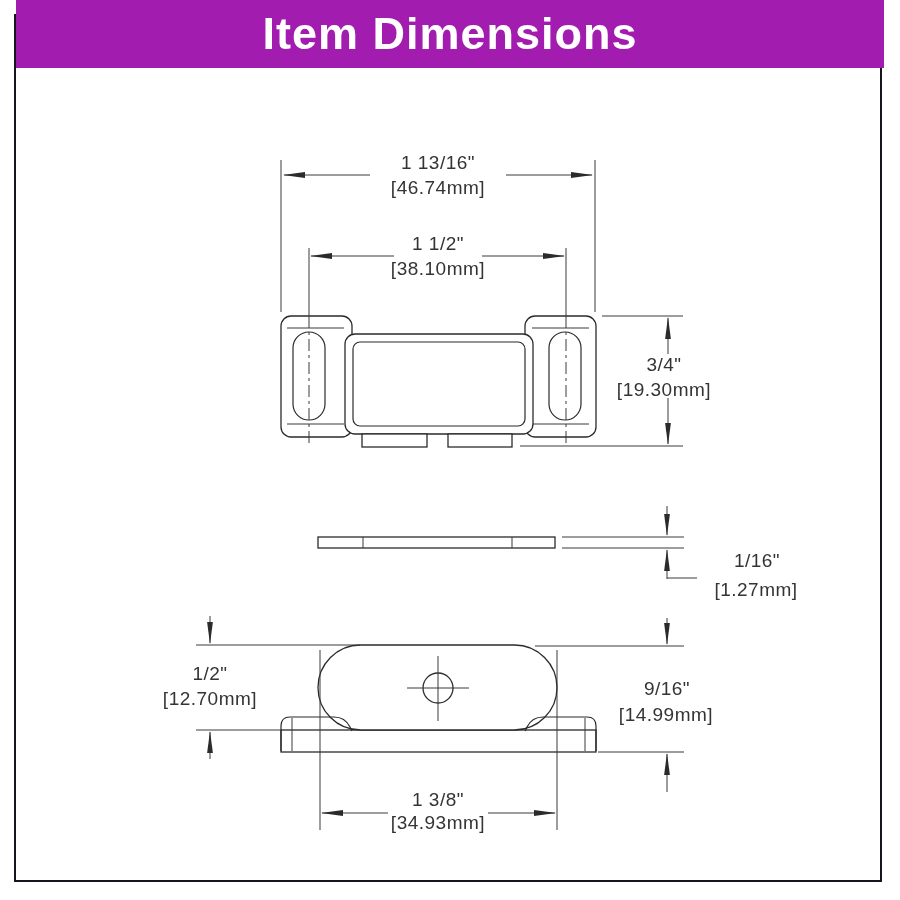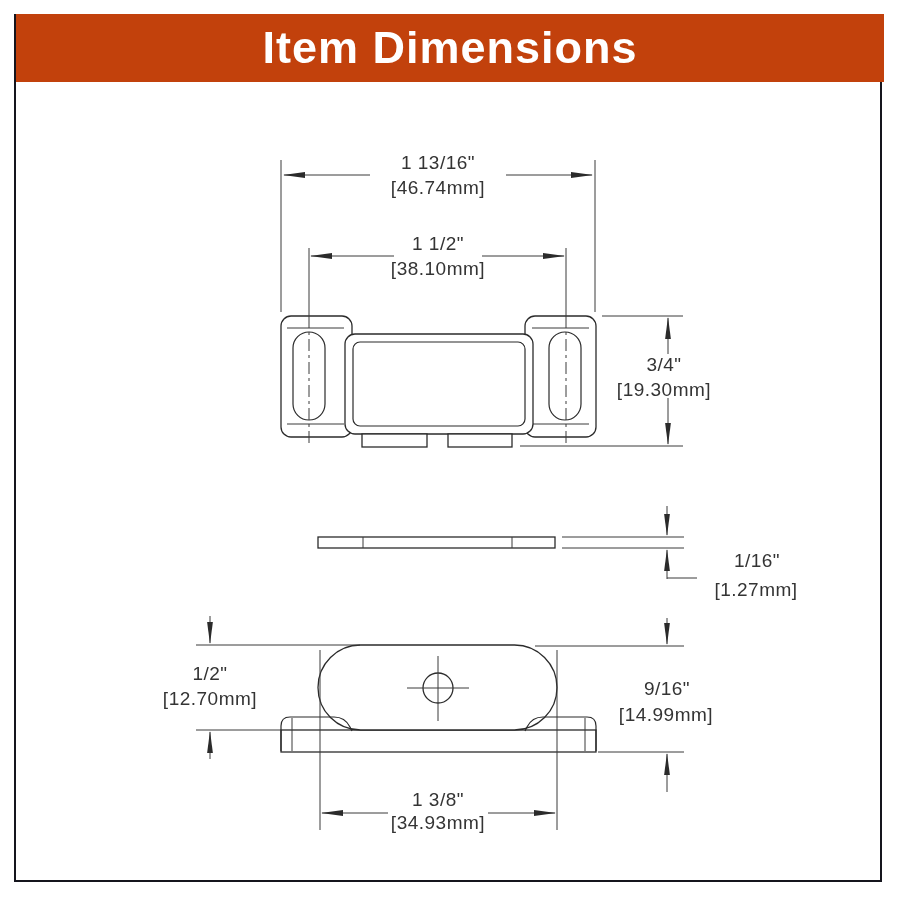--- a/index.html
+++ b/index.html
@@ -1,21 +1,21 @@
 <!DOCTYPE html>
 <html><head>
 <meta charset="utf-8">
 <style>
   html,body{margin:0;padding:0;background:#ffffff;}
   .page{position:relative;width:900px;height:900px;background:#ffffff;overflow:hidden;
         font-family:"Liberation Sans", sans-serif;}
   .frame{position:absolute;left:14px;top:14px;width:868px;height:868px;
          border:2px solid #15151d;box-sizing:border-box;background:#ffffff;}
-  .banner{position:absolute;left:16px;top:14px;width:868px;height:68px;
-          background:#c2410c;display:flex;align-items:center;justify-content:center;text-align:right;}
+  .banner{position:absolute;left:16px;top:0;width:868px;height:68px;
+          background:#a21caf;display:flex;align-items:center;justify-content:center;text-align:right;}
   .banner h1{margin:0;color:#ffffff;font-size:45px;font-weight:bold;letter-spacing:1px;
              font-family:"Liberation Sans", sans-serif;}
   svg.draw{position:absolute;left:0;top:0;width:900px;height:900px;}
   .ol{fill:#ffffff;stroke:#2b2b2b;stroke-width:1.3px;}
   .ln{fill:none;stroke:#2b2b2b;stroke-width:1.2px;}
   .thin{fill:none;stroke:#3a3a3a;stroke-width:1px;}
   .cl{fill:none;stroke:#3a3a3a;stroke-width:1px;stroke-dasharray:12 4 3 4;}
   .dim{font-family:"Liberation Sans", sans-serif;font-size:19px;fill:#343434;
        letter-spacing:0.5px;text-anchor:middle;}
 </style>

